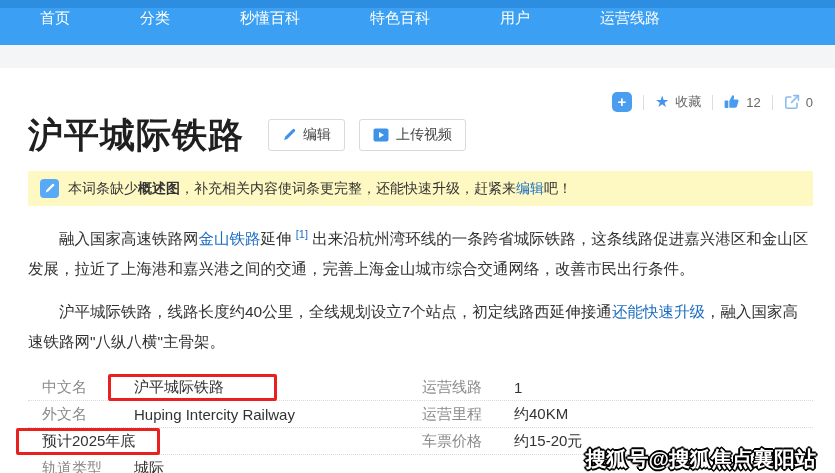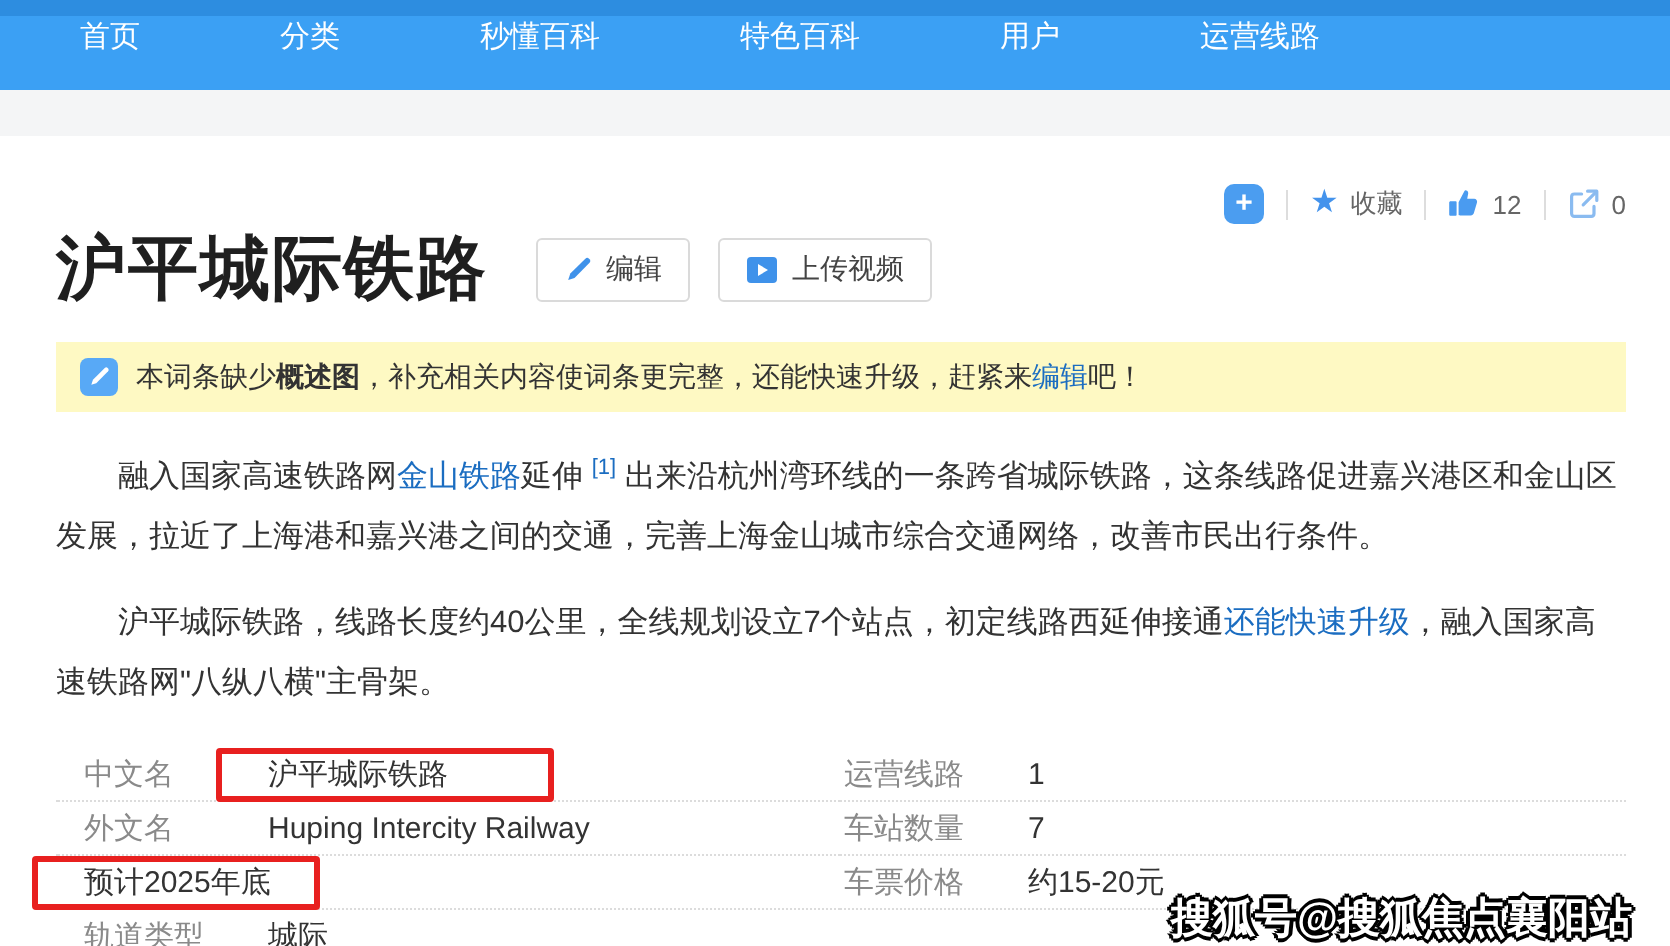--- a/index.html
+++ b/index.html
@@ -196,22 +196,22 @@
         <span class="ib-value">城际</span>
       </div>
 
     </div>
     <div class="col-right">
       <div class="ib-row">
         <span class="ib-label">运营线路</span>
         <span class="ib-value">1</span>
       </div>
       <div class="ib-row">
-        <span class="ib-label">车站数量</span>
-        <span class="ib-value">7</span>
+        <span class="ib-label">运营里程</span>
+        <span class="ib-value">约40KM</span>
       </div>
       <div class="ib-row">
         <span class="ib-label">车票价格</span>
         <span class="ib-value">约15-20元</span>
       </div>
 
     </div>
   </div>
 </div>
 

